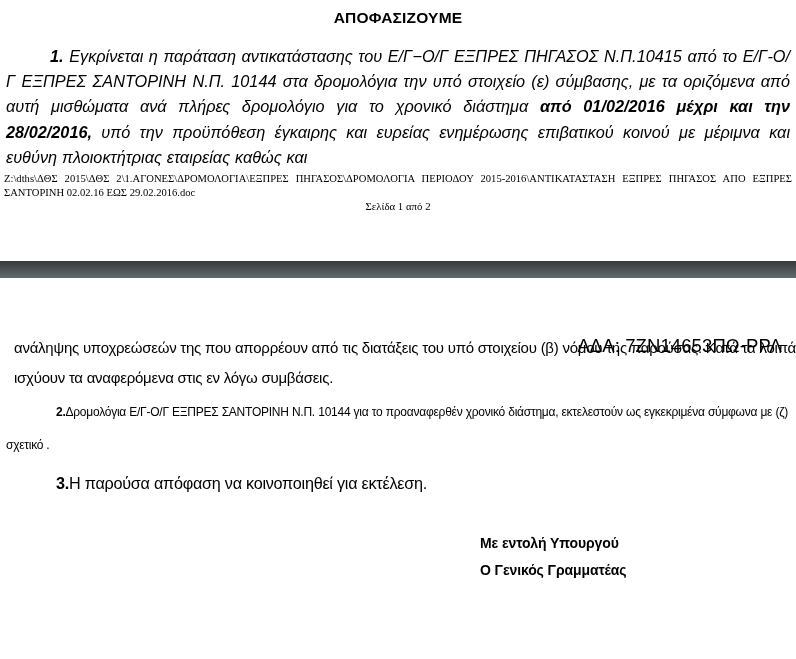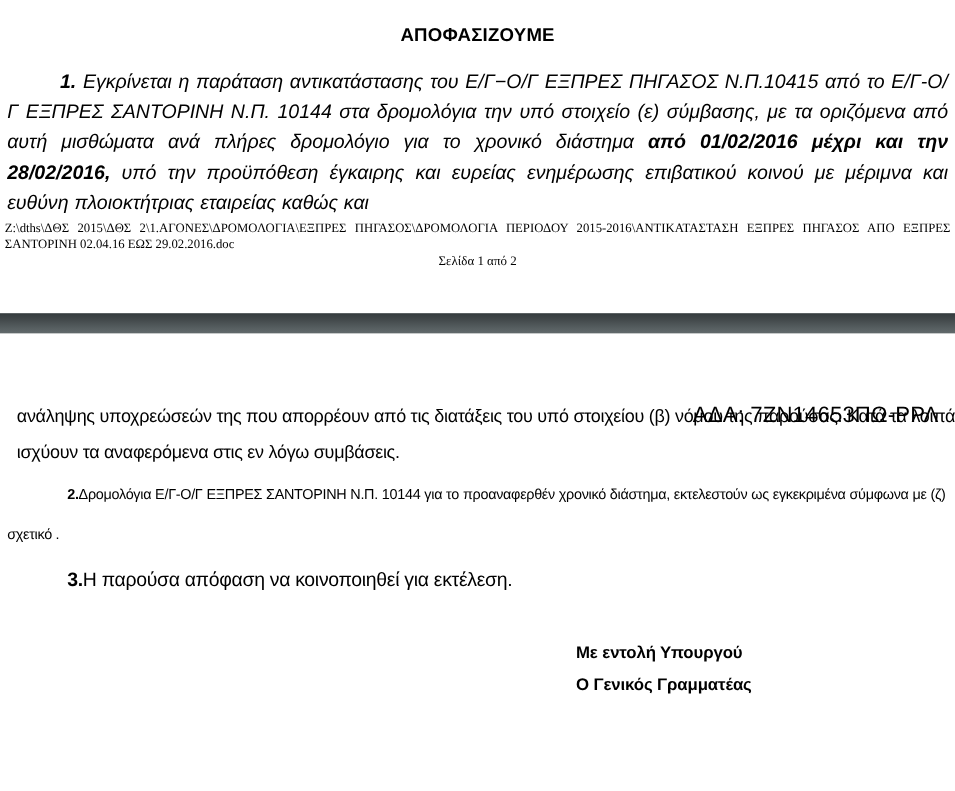--- a/index.html
+++ b/index.html
@@ -14,21 +14,21 @@
     overflow: hidden;
     font-family: "Liberation Sans", sans-serif;
     color: #000000;
     -webkit-font-smoothing: antialiased;
   }
 
   
   .page-one {
     position: absolute;
     left: 0;
-    top: 16px;
+    top: 4px;
     width: 796px;
     height: 326px;
     background: #ffffff;
   }
 
   .doc-heading {
     position: absolute;
     left: 0;
     top: 5px;
     width: 796px;
@@ -183,21 +183,21 @@
 <body>
 
 <div class="page-one">
 
   <div class="doc-heading">ΑΠΟΦΑΣΙΖΟΥΜΕ</div>
 
   <div class="body-block-one">
     <span class="indent-lead"></span><b>1.</b><span> Εγκρίνεται η παράταση αντικατάστασης του Ε/Γ−Ο/Γ ΕΞΠΡΕΣ ΠΗΓΑΣΟΣ Ν.Π.10415 από το Ε/Γ-Ο/Γ ΕΞΠΡΕΣ ΣΑΝΤΟΡΙΝΗ Ν.Π. 10144 στα δρομολόγια την υπό στοιχείο  (ε)  σύμβασης,    με τα οριζόμενα από αυτή μισθώματα ανά πλήρες δρομολόγιο για το χρονικό διάστημα </span><b>από 01/02/2016 μέχρι και την 28/02/2016,</b><span> υπό την προϋπόθεση έγκαιρης και ευρείας ενημέρωσης επιβατικού κοινού με μέριμνα και ευθύνη πλοιοκτήτριας εταιρείας καθώς και</span>
   </div>
 
-  <div class="footer-path">Z:\dths\ΔΘΣ 2015\ΔΘΣ 2\1.ΑΓΟΝΕΣ\ΔΡΟΜΟΛΟΓΙΑ\ΕΞΠΡΕΣ ΠΗΓΑΣΟΣ\ΔΡΟΜΟΛΟΓΙΑ ΠΕΡΙΟΔΟΥ 2015-2016\ΑΝΤΙΚΑΤΑΣΤΑΣΗ ΕΞΠΡΕΣ ΠΗΓΑΣΟΣ ΑΠΟ ΕΞΠΡΕΣ ΣΑΝΤΟΡΙΝΗ 02.04.16 ΕΩΣ 29.02.2016.doc</div>
+  <div class="footer-path">Z:\dths\ΔΘΣ 2015\ΔΘΣ 2\1.ΑΓΟΝΕΣ\ΔΡΟΜΟΛΟΓΙΑ\ΕΞΠΡΕΣ ΠΗΓΑΣΟΣ\ΔΡΟΜΟΛΟΓΙΑ ΠΕΡΙΟΔΟΥ 2015-2016\ΑΝΤΙΚΑΤΑΣΤΑΣΗ ΕΞΠΡΕΣ ΠΗΓΑΣΟΣ ΑΠΟ ΕΞΠΡΕΣ ΣΑΝΤΟΡΙΝΗ 02.02.16 ΕΩΣ 29.02.2016.doc</div>
 
   <div class="footer-pageno">Σελίδα 1 από 2</div>
 </div>
 
 <div class="page-separator"></div>
 
 <div class="page-two">
 
   <div class="ada-line">ΑΔΑ: 7ΖΝ14653ΠΩ-ΡΡΛ</div>
 

